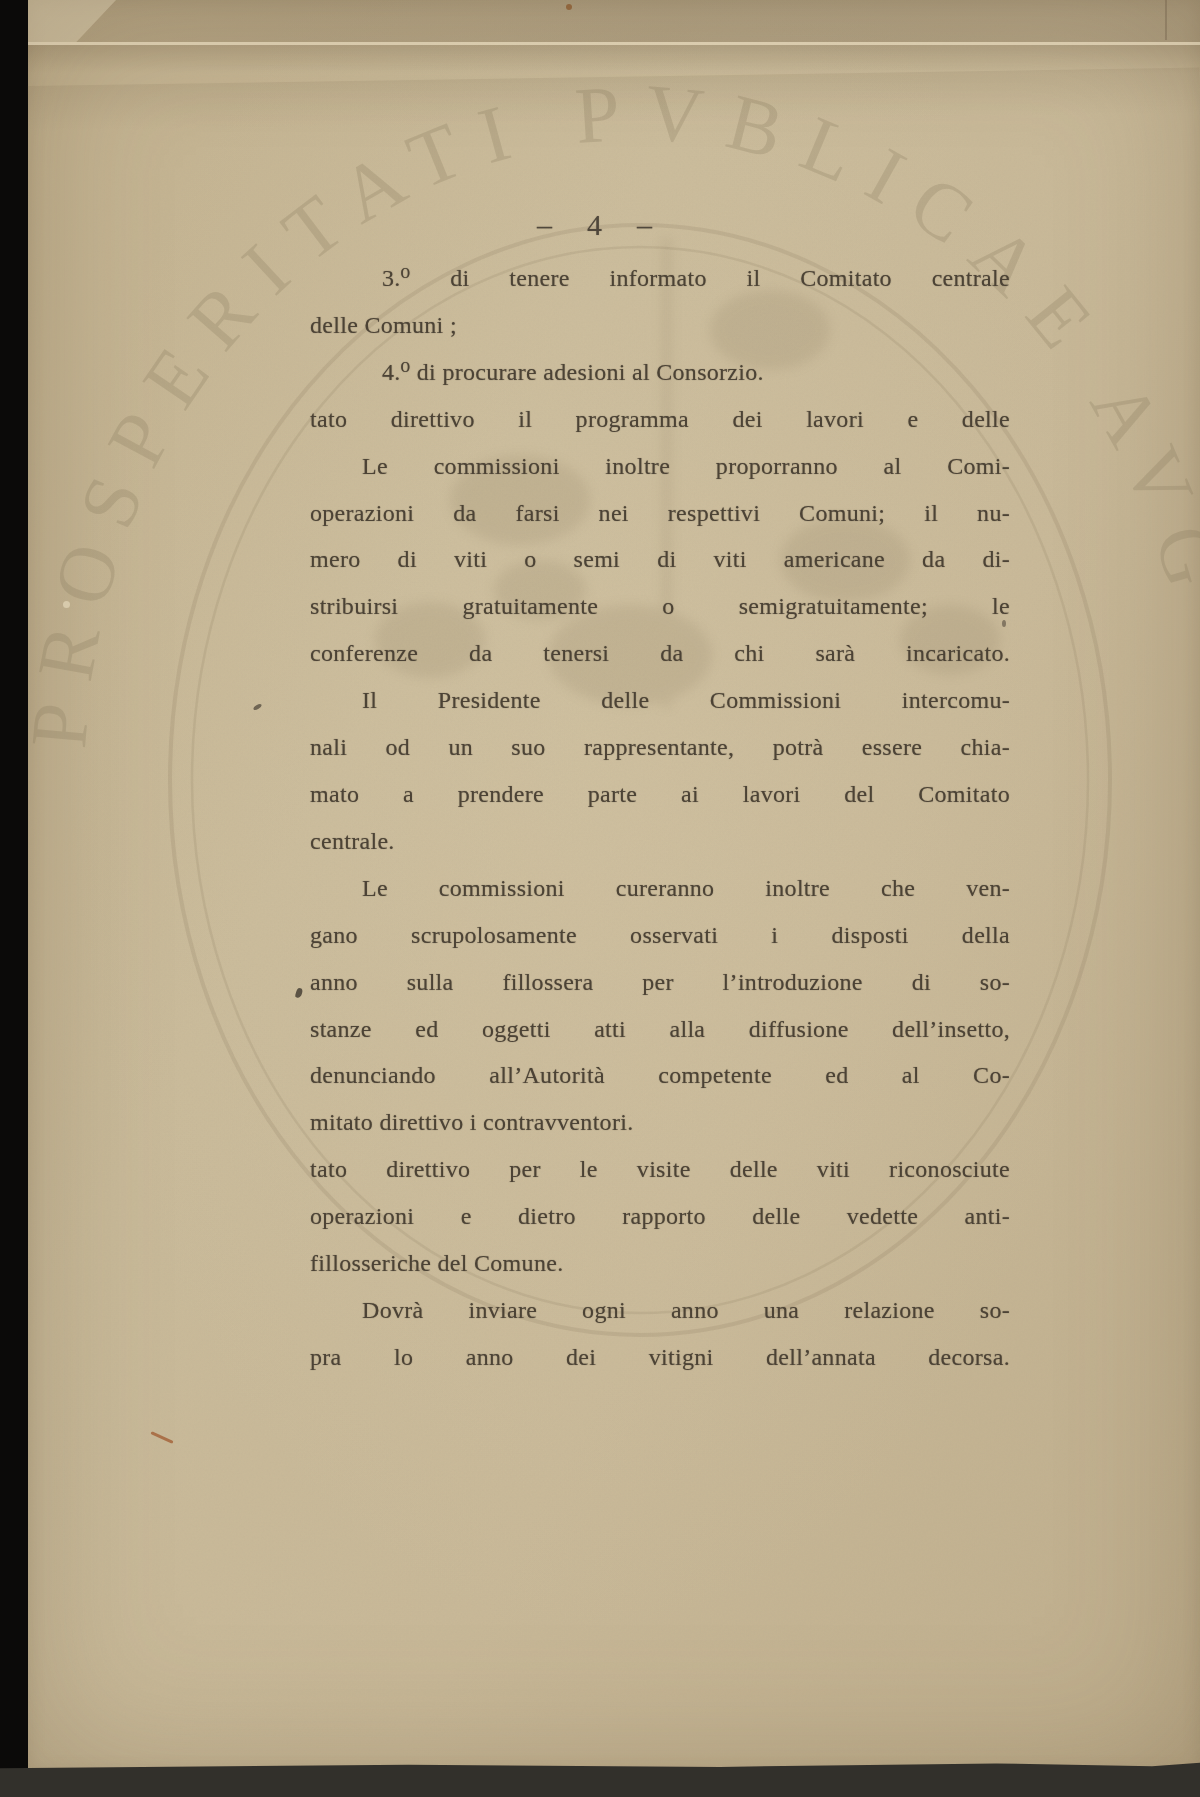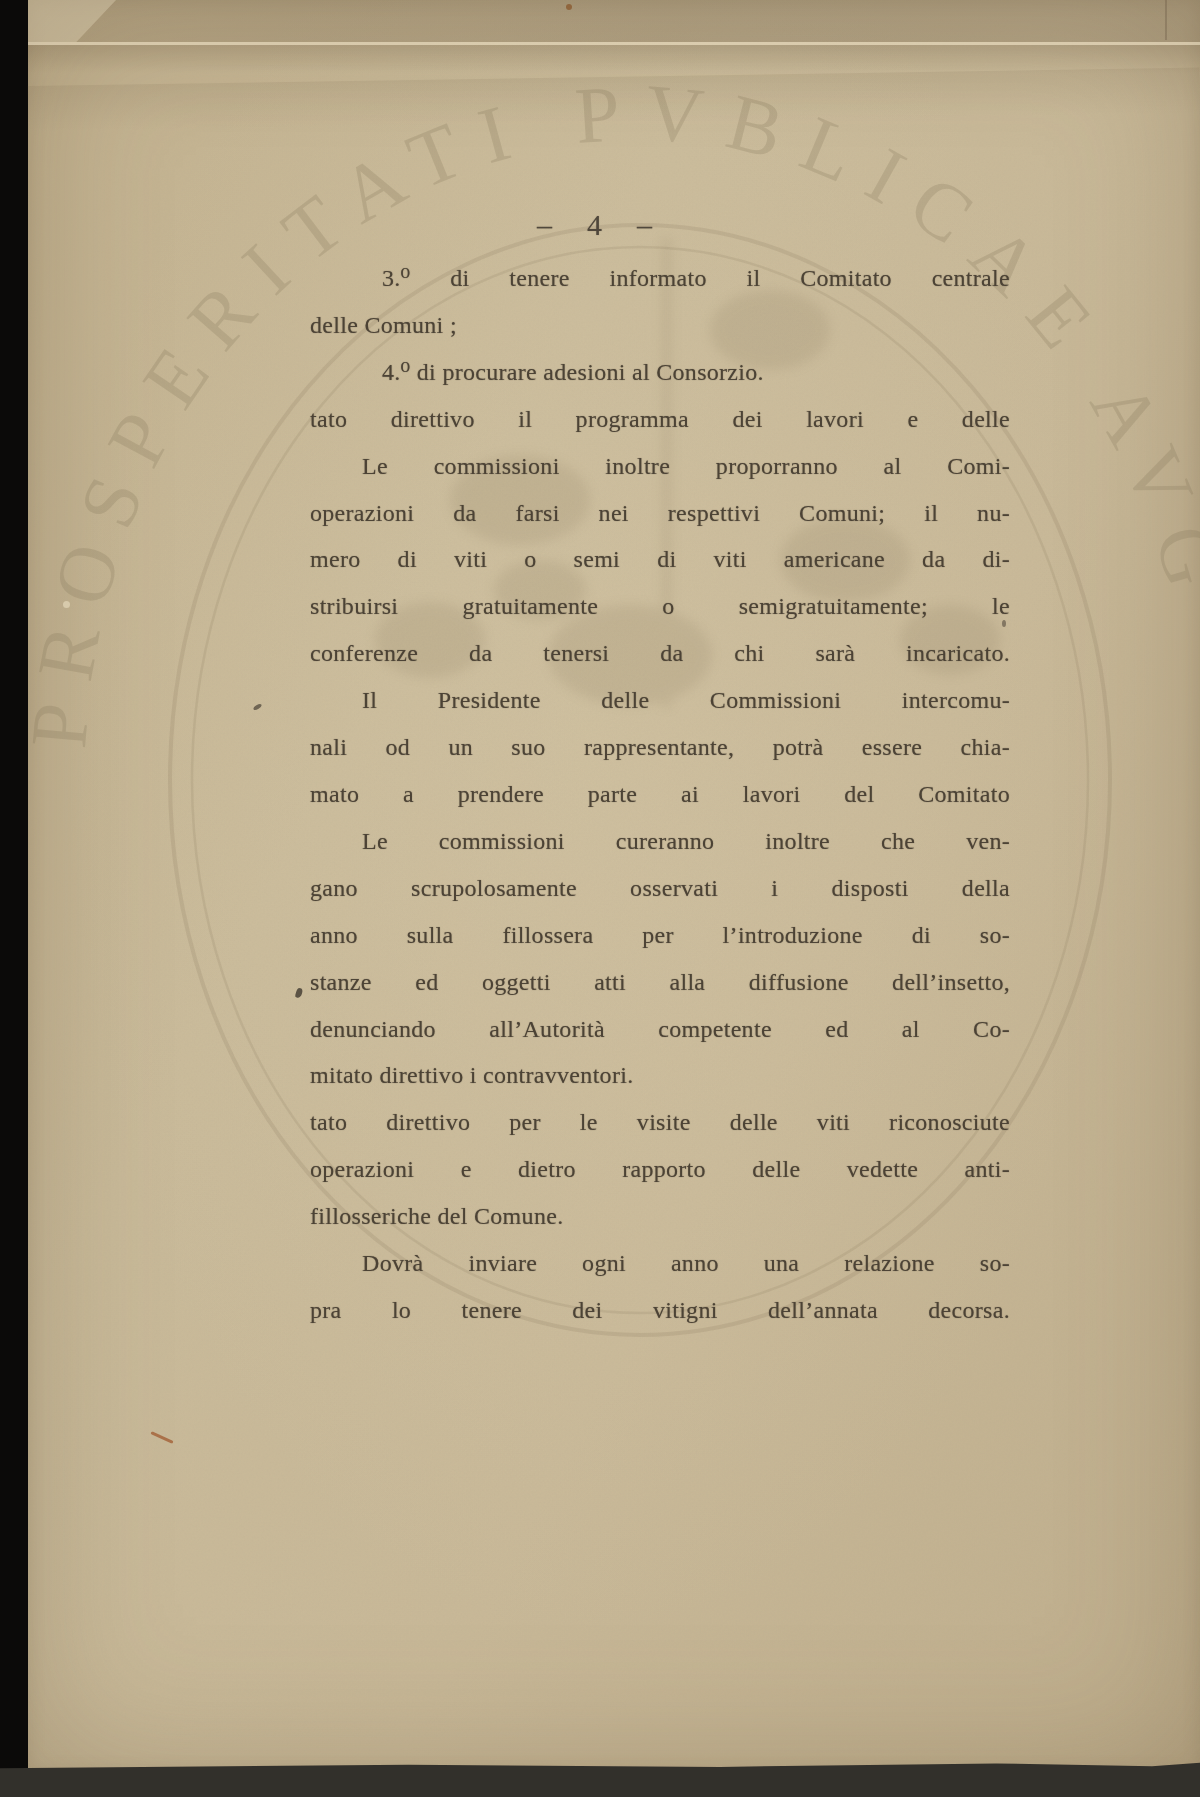--- a/index.html
+++ b/index.html
@@ -134,31 +134,32 @@
       <div class="line ind-num last">4.⁰ di procurare adesioni al Consorzio.</div>
       <div class="line">tato direttivo il programma dei lavori e delle</div>
       <div class="line ind-para">Le commissioni inoltre proporranno al Comi-</div>
       <div class="line">operazioni da farsi nei respettivi Comuni; il nu-</div>
       <div class="line">mero di viti o semi di viti americane da di-</div>
       <div class="line">stribuirsi gratuitamente o semigratuitamente; le</div>
       <div class="line">conferenze da tenersi da chi sarà incaricato.</div>
       <div class="line ind-para">Il Presidente delle Commissioni intercomu-</div>
       <div class="line">nali od un suo rappresentante, potrà essere chia-</div>
       <div class="line">mato a prendere parte ai lavori del Comitato</div>
+      <div class="line last">centrale.</div>
       <div class="line ind-para">Le commissioni cureranno inoltre che ven-</div>
       <div class="line">gano scrupolosamente osservati i disposti della</div>
       <div class="line">anno sulla fillossera per l’introduzione di so-</div>
       <div class="line">stanze ed oggetti atti alla diffusione dell’insetto,</div>
       <div class="line">denunciando all’Autorità competente ed al Co-</div>
       <div class="line last">mitato direttivo i contravventori.</div>
       <div class="line">tato direttivo per le visite delle viti riconosciute</div>
       <div class="line">operazioni e dietro rapporto delle vedette anti-</div>
       <div class="line last">fillosseriche del Comune.</div>
       <div class="line ind-para">Dovrà inviare ogni anno una relazione so-</div>
-      <div class="line">pra lo tenere dei vitigni dell’annata decorsa.</div>
+      <div class="line">pra lo anno dei vitigni dell’annata decorsa.</div>
     </div>
 
   <div class="speck speck-comma"></div>
   <div class="speck speck-tick"></div>
   <div class="speck speck-fiber"></div>
   <div class="speck speck-rust"></div>
   <div class="speck speck-dot"></div>
   <div class="speck speck-hole"></div>
 
   <div id="bottom-band"></div>

